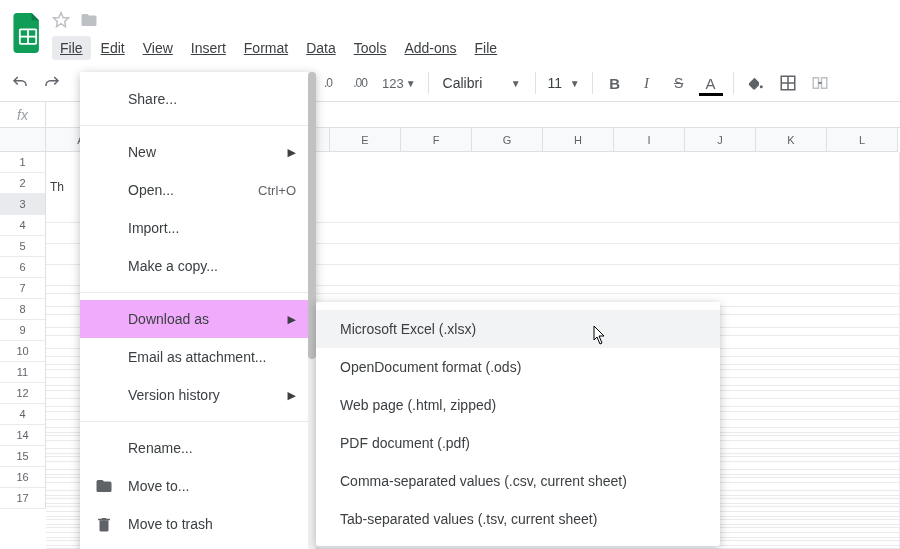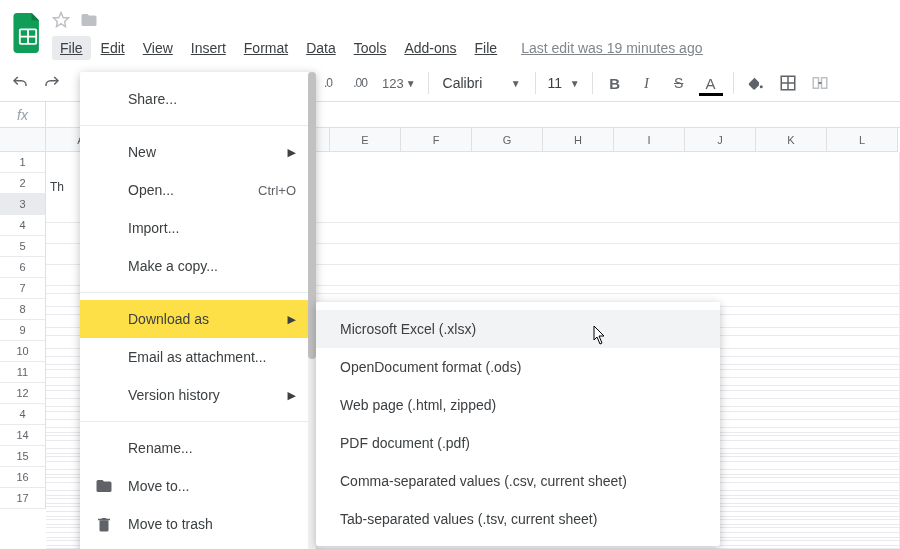--- a/index.html
+++ b/index.html
@@ -79,21 +79,21 @@
   .cellrow { display:flex; height:21px;flex-direction:column; }
   .cell { flex:0 0 71px; border-right:1px solid #e8eaed; border-bottom:1px solid #e8eaed; font-size:12px; padding:0 4px; display:flex; align-items:center; overflow:hidden; white-space:nowrap;}
   
   .menu {
     position:absolute; background:#fff; box-shadow:0 2px 10px rgba(0,0,0,0.25);
     padding:8px 0; font-size:14px; color:#3c4043; z-index:10;
     border-radius:2px;
   }
   .file-menu { left:80px; top:72px; width:236px; }
   .mi { display:flex; align-items:center; height:38px; padding:0 20px 0 48px; position:relative; cursor:pointer; }
-  .mi:hover, .mi.hover { background:#fde047;text-align:center; }
+  .mi:hover, .mi.hover { background:#f0abfc;text-align:center; }
   .mi .shortcut { margin-left:auto; color:#5f6368; font-size:13px; }
   .mi .subarrow { margin-left:auto; font-size:11px; color:#3c4043; }
   .mi .lefticon { position:absolute; left:14px; width:20px; height:20px; display:flex;align-items:center;justify-content:center; color:#5f6368;}
   .mdiv { height:1px; background:#e8eaed; margin:7px 0; }
   .submenu { left:316px; top:302px; width:404px; }
   .smi { height:38px; display:flex; align-items:center; padding:0 24px; cursor:pointer; }
   .smi.hover { background:#f1f3f4; }
   .cursor {
     position:absolute; left:590px; top:325px; z-index:20; pointer-events:none;
   }
@@ -133,21 +133,20 @@
     <div class="menubar">
       <span class="menu-item active">File</span>
       <span class="menu-item">Edit</span>
       <span class="menu-item">View</span>
       <span class="menu-item">Insert</span>
       <span class="menu-item">Format</span>
       <span class="menu-item">Data</span>
       <span class="menu-item">Tools</span>
       <span class="menu-item">Add-ons</span>
       <span class="menu-item">File</span>
-      <span class="last-edit">Last edit was 19 minutes ago</span>
     </div>
   </div>
 </div>
 
 <div class="toolbar">
   <div class="tbtn">
     <svg viewBox="0 0 24 24" fill="none" stroke="#5f6368" stroke-width="2">
         <path d="M9 14l-5-5 5-5"></path>
         <path d="M4 9h10a6 6 0 0 1 6 6v1"></path>
       </svg>

